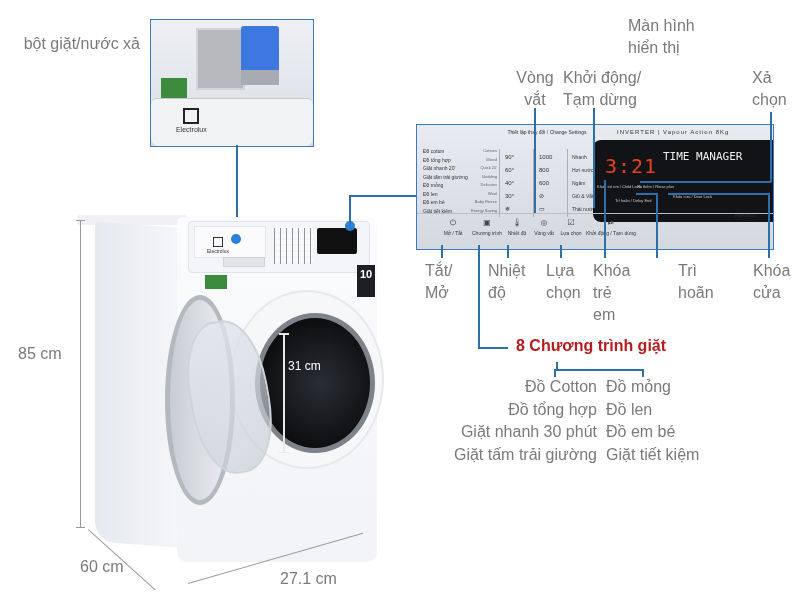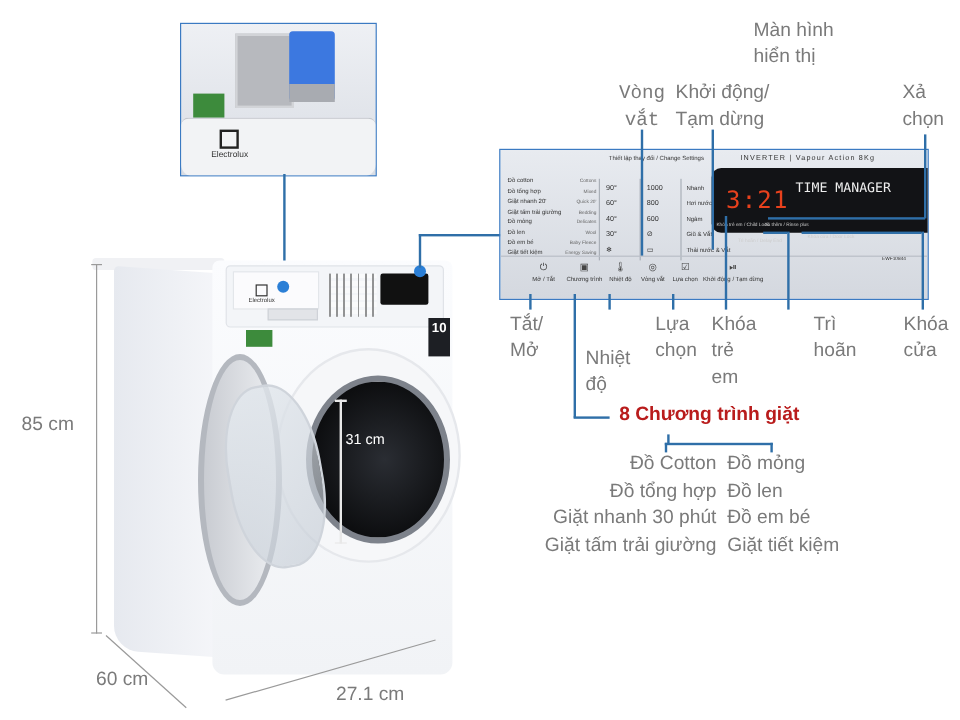--- a/index.html
+++ b/index.html
@@ -50,21 +50,21 @@
   
   .cp { left:416px; top:124px; width:356px; height:124px; border:1.5px solid #3b7ac2; background:linear-gradient(#e8ebf0,#d4d8df); overflow:hidden; }
   .cp .section-title { position:absolute; left:70px; top:4px; width:120px; text-align:center; font-size:5px; color:#333; }
   .cp .prog { position:absolute; left:6px; top:22px; font-size:5px; line-height:8.5px; color:#333; }
   .cp .prog-sub { position:absolute; left:50px; top:22px; font-size:4px; line-height:8.5px; color:#666; text-align:right; width:30px; }
   .cp .col { position:absolute; top:26px; font-size:6px; line-height:13px; color:#333; }
   .cp .vsep { position:absolute; top:24px; width:1px; height:68px; background:#aab0b8; }
   .cp .btnrow { position:absolute; left:0; top:88px; width:356px; height:36px; border-top:1px solid #b9bec6; }
   .cp .btn { position:absolute; top:4px; width:40px; text-align:center; font-size:5px; color:#333; }
   .cp .btn .ic { display:block; font-size:8px; color:#444; height:12px; }
-  .cp .lcd { position:absolute; left:176px; top:15px; width:182px; height:54px; background:#121316; border-radius:8px 0 0 8px; }
+  .cp .lcd { position:absolute; left:176px; top:15px; width:182px; height:82px; background:#121316; border-radius:8px 0 0 8px; }
   .cp .lcd .digits { position:absolute; left:12px; top:14px; font-size:20px; color:#e8411d; font-family:"DejaVu Sans Mono", monospace; letter-spacing:1px; }
   .cp .lcd .tm { position:absolute; left:70px; top:10px; font-size:11px; color:#eee; font-family:"DejaVu Sans Mono", monospace; }
   .cp .lcd .small { position:absolute; font-size:4px; color:#ccc; }
   .cp .brand { position:absolute; left:200px; top:4px; font-size:6px; color:#333; letter-spacing:1px; }
   .cp .model { position:absolute; left:318px; top:88px; font-size:4px; color:#333; }
 
   .title8 { position:absolute; left:516px; top:337px; font-size:16px; font-weight:bold; color:#b91c1c; }
   .progs-l { position:absolute; right:203px; top:376px; font-size:16px; line-height:22.5px; color:#7a7a7a; text-align:right; }
   .progs-r { position:absolute; left:606px; top:376px; font-size:16px; line-height:22.5px; color:#7a7a7a; }
 </style>
@@ -73,20 +73,21 @@
 
 <div class="abs tray">
   <div class="cmp1"></div>
   <div class="cmp2"></div>
   <div class="cmp2b"></div>
   <div class="sticker"></div>
   <div class="front"></div>
   <div class="logo"><div class="box"></div>Electrolux</div>
 </div>
 <div class="lbl r" style="right:660px;top:33px;">
+  <div>bột giặt/nước xả</div>
 </div>
 <div class="line" style="left:236px;top:145px;width:1.5px;height:92px;"></div>
 
 <div class="abs machine">
   <div class="top"></div>
   <div class="side"></div>
   <div class="front"></div>
   <div class="panel">
     <div class="dispenser">
       <div class="elux"><div class="box"></div>Electrolux</div>
@@ -182,21 +183,21 @@
     <div class="btn" style="left:107px;"><span class="ic">◎</span><span>Vòng vắt</span></div>
     <div class="btn" style="left:134px;"><span class="ic">☑</span><span>Lựa chọn</span></div>
     <div class="btn" style="left:164px;width:60px;"><span class="ic">⏯</span><span>Khởi động / Tạm dừng</span></div>
   </div>
 </div>
 
 <div class="lbl r" style="right:98px;top:15px;text-align:left;left:628px;">
   <div>Màn hình</div>
   <div>hiển thị</div>
 </div>
-<div class="lbl c" style="left:512px;top:67px;width:46px;font-family:Liberation Mono, monospace;">
+<div class="lbl c" style="left:512px;top:67px;width:46px;">
   <div>Vòng</div>
   <div>vắt</div>
 </div>
 <div class="lbl" style="left:563px;top:67px;">
   <div>Khởi động/</div>
   <div>Tạm dừng</div>
 </div>
 <div class="lbl" style="left:752px;top:67px;">
   <div>Xả</div>
   <div>chọn</div>
@@ -214,21 +215,21 @@
 <div class="line" style="left:441px;top:245px;width:1.5px;height:13px;"></div>
 <div class="line" style="left:478px;top:245px;width:1.5px;height:103px;"></div>
 <div class="line" style="left:478px;top:347px;width:30px;height:1.5px;"></div>
 <div class="line" style="left:507px;top:245px;width:1.5px;height:13px;"></div>
 <div class="line" style="left:560px;top:245px;width:1.5px;height:13px;"></div>
 
 <div class="lbl" style="left:425px;top:260px;">
   <div>Tắt/</div>
   <div>Mở</div>
 </div>
-<div class="lbl" style="left:488px;top:260px;margin-top:28px;">
+<div class="lbl" style="left:488px;top:260px;">
   <div>Nhiệt</div>
   <div>độ</div>
 </div>
 <div class="lbl" style="left:546px;top:260px;">
   <div>Lựa</div>
   <div>chọn</div>
 </div>
 <div class="lbl" style="left:593px;top:260px;">
   <div>Khóa</div>
   <div>trẻ</div>

